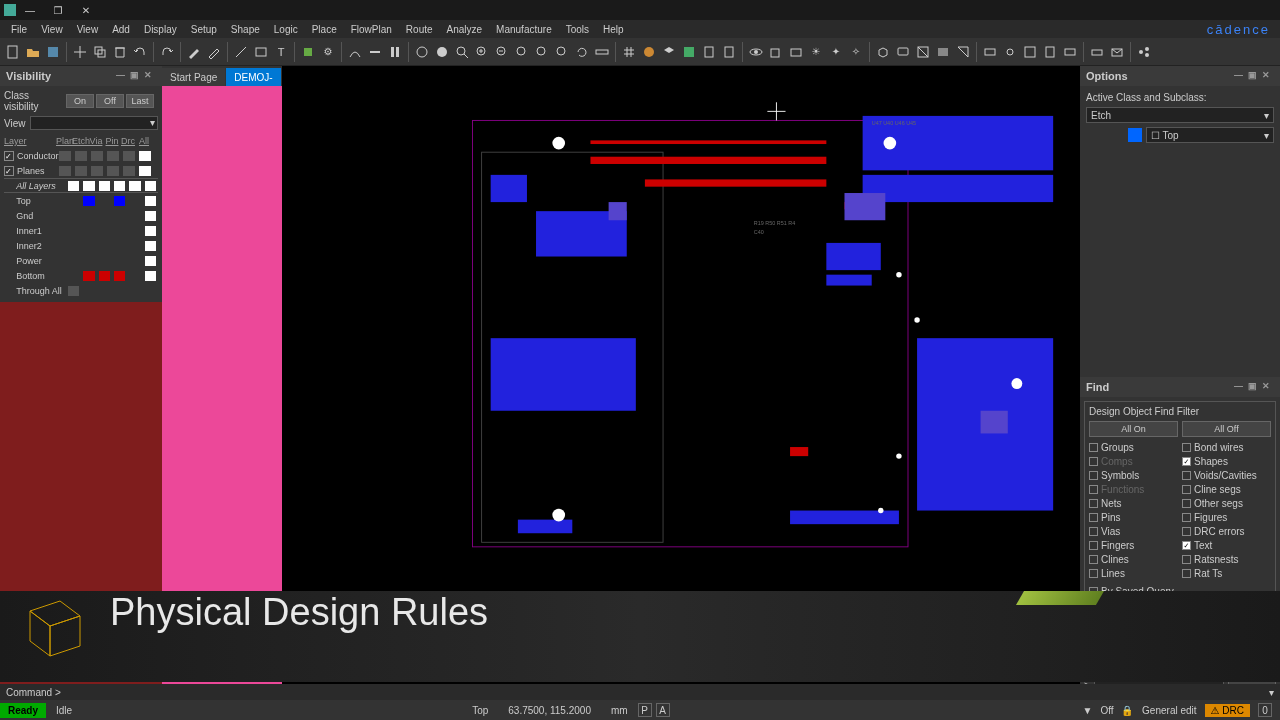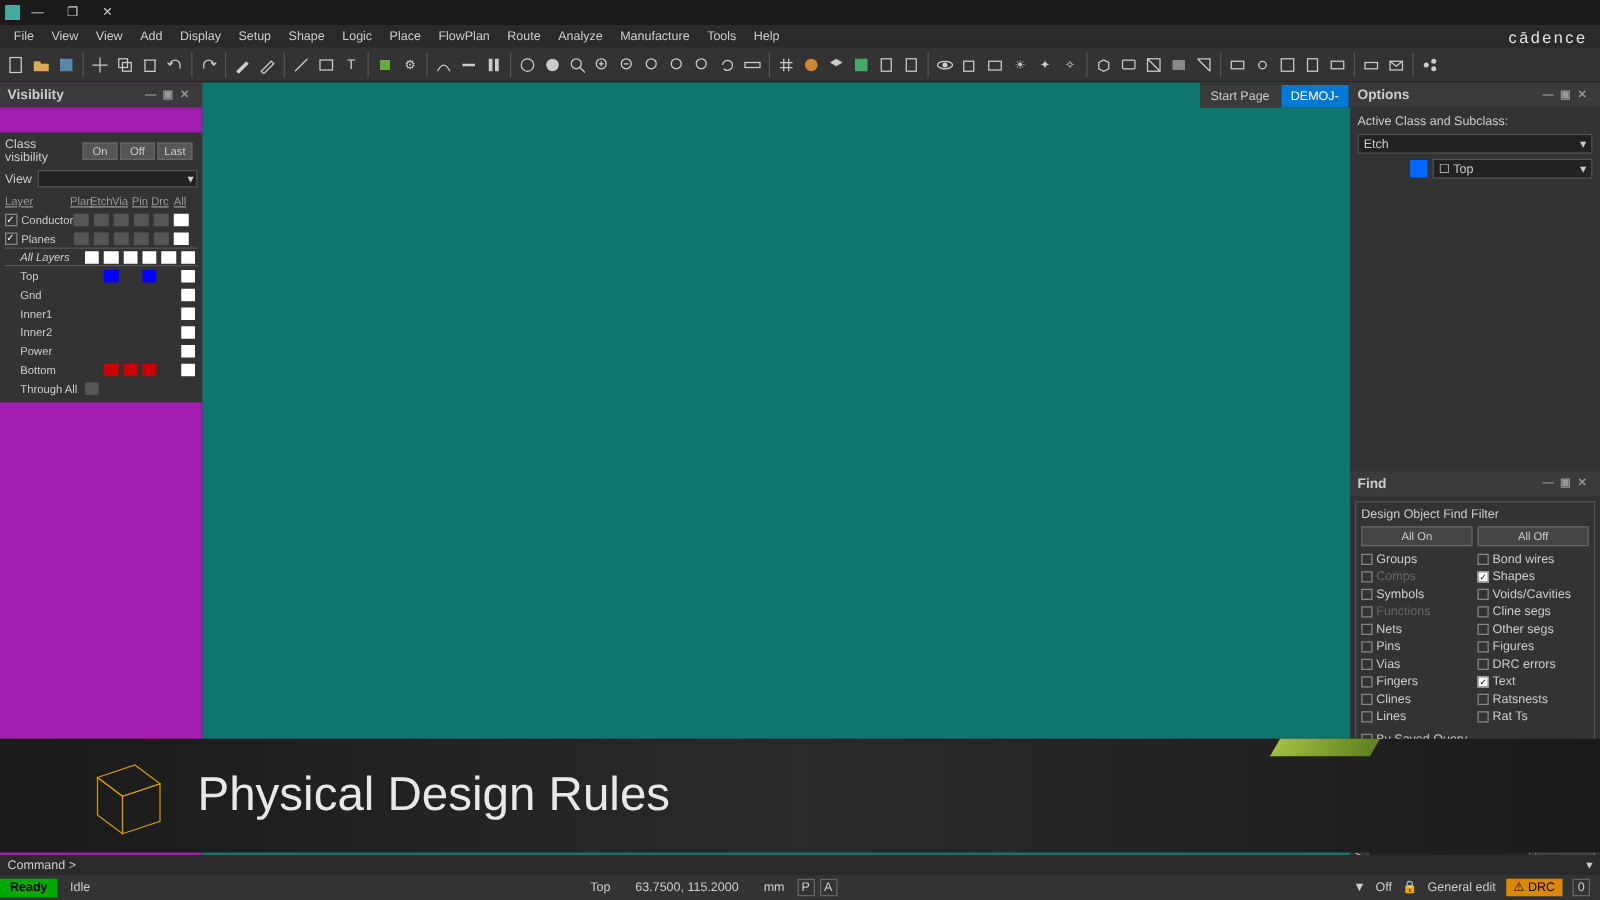--- a/index.html
+++ b/index.html
@@ -4,26 +4,26 @@
 <style>
 * { margin:0; padding:0; box-sizing:border-box; font-family:"Segoe UI",Arial,sans-serif; }
 body { width:1280px; height:720px; background:#2a2a2a; color:#ccc; font-size:10px; overflow:hidden; position:relative; }
 .titlebar { height:20px; background:#1a1a1a; display:flex; align-items:center; padding:0 4px; }
 .titlebar .icon { width:12px; height:12px; background:#4a9; margin-right:4px; }
 .titlebar .title { flex:1; font-size:10px; color:#ccc; }
 .titlebar .winbtns { display:flex; gap:8px; }
 .titlebar .winbtn { width:20px; height:14px; display:flex; align-items:center; justify-content:center; color:#ccc; cursor:pointer; }
 .menubar { height:18px; background:#2a2a2a; display:flex; align-items:center; padding:0 4px; }
 .menubar .menu { padding:0 7px; font-size:10px; cursor:pointer; }
-.menubar .brand { margin-left:auto; font-size:13px; color:#e5e5e5; letter-spacing:2px; padding-right:6px; }
+.menubar .brand { margin-left:auto; font-size:13px; color:#3b82f6; letter-spacing:2px; padding-right:6px; }
 .toolbar { height:28px; background:#333; display:flex; align-items:center; padding:0 4px; gap:2px; border-bottom:1px solid #222; }
 .toolbar .tbtn { width:18px; height:18px; display:flex; align-items:center; justify-content:center; cursor:pointer; }
 .toolbar .sep { width:1px; height:20px; background:#555; margin:0 2px; }
 .main { display:flex; height:634px; }
-.left { width:162px; background:#a21caf; display:flex; flex-direction:column;gap:20px; }
+.left { width:162px; background:#7f1d1d; display:flex; flex-direction:column; }
 .panel-head { height:20px; background:#3a3a3a; display:flex; align-items:center; padding:0 6px; font-size:11px; font-weight:bold; }
 .panel-head .pbtns { margin-left:auto; display:flex; gap:2px; }
 .panel-head .pbtn { width:12px; height:12px; cursor:pointer; color:#999; font-size:9px; }
 .vis-body { padding:4px; font-size:10px; background:#333; }
 .gv-row { display:flex; align-items:center; margin-bottom:4px; }
 .gv-label { width:62px; }
 .gv-btns { display:flex; gap:2px; }
 .gv-btn { width:28px; height:14px; background:#555; color:#ccc; font-size:9px; display:flex; align-items:center; justify-content:center; cursor:pointer; border:1px solid #666; }
 .view-row { display:flex; align-items:center; margin-bottom:6px; }
 .view-sel { flex:1; height:14px; background:#222; border:1px solid #555; margin-left:4px; }
@@ -31,21 +31,21 @@
 .layer-header span { text-align:center; }
 .lh-name { width:52px; text-align:left !important; text-decoration:underline; }
 .lh-col { width:16px; text-decoration:underline; }
 .layer-row { display:flex; align-items:center; height:15px; }
 .layer-row .cb { width:10px; height:10px; border:1px solid #888; margin-right:3px; cursor:pointer; }
 .layer-row .cb.checked::after { content:"✓"; color:#fff; font-size:8px; position:relative; top:-2px; }
 .layer-row .name { width:40px; font-size:9px; }
 .layer-row .sw { width:12px; height:10px; margin:0 2px; cursor:pointer; }
 .enable-row { margin-top:auto; padding:4px; display:flex; align-items:center; }
 .enable-row .cb { width:10px; height:10px; border:1px solid #888; margin-right:4px; }
-.center { flex:1; background:#0f766e; display:flex; flex-direction:column; position:relative;align-items:flex-end; }
+.center { flex:1; background:#ec4899; display:flex; position:relative; }
 .tabs { height:20px; background:#333; display:flex; align-items:flex-end; }
 .tab { height:18px; padding:0 8px; font-size:10px; display:flex; align-items:center; background:#3a3a3a; margin-right:1px; cursor:pointer; }
 .tab.active { background:#0078d4; color:#fff; }
 .canvas { flex:1; position:relative; background:#000; overflow:hidden; }
 .pcb-svg { position:absolute; inset:0; }
 .right { width:200px; background:#333; display:flex; flex-direction:column; }
 .opt-body { padding:6px; font-size:10px; }
 .opt-label { margin-bottom:4px; }
 .opt-sel { width:100%; height:16px; background:#222; border:1px solid #555; color:#ccc; font-size:10px; padding:0 4px; margin-bottom:4px; display:flex; align-items:center; justify-content:space-between; }
 .opt-row2 { display:flex; align-items:center; gap:4px;padding-left:42px; }
@@ -65,21 +65,21 @@
 .qbtn { margin-top:6px; height:16px; padding:0 6px; background:#444; border:1px solid #666; font-size:9px; display:inline-flex; align-items:center; cursor:pointer; }
 .fbn-title { margin-top:6px; font-size:10px; }
 .fbn-row { display:flex; gap:4px; margin-top:3px; }
 .fbn-sel { flex:1; height:16px; background:#222; border:1px solid #555; font-size:9px; display:flex; align-items:center; justify-content:space-between; padding:0 4px; }
 .fbn-row2 { display:flex; gap:4px; margin-top:3px; }
 .fbn-inp { flex:1; height:16px; background:#222; border:1px solid #555; }
 .more-btn { width:48px; height:16px; background:#444; border:1px solid #666; font-size:9px; display:flex; align-items:center; justify-content:center; cursor:pointer; }
 .bottom { position:absolute; bottom:20px; left:0; right:0; height:98px; }
 .cmd-head { height:16px; background:#3a3a3a; display:flex; align-items:center; padding:0 6px; font-size:10px; }
 .cmd-head .cbtns { margin-left:auto; display:flex; gap:2px; }
-.overlay-banner { position:absolute; left:0; right:0; bottom:18px; height:91px; background:linear-gradient(90deg,#1a1a1a 0%,#2a2a2a 50%,#1a1a1a 100%); display:flex; align-items:center;padding-left:48px; }
+.overlay-banner { position:absolute; left:0; right:0; bottom:18px; height:91px; background:linear-gradient(90deg,#1a1a1a 0%,#2a2a2a 50%,#1a1a1a 100%); display:flex; align-items:flex-start; }
 .banner-cube { width:80px; height:70px; margin-left:10px; position:relative; }
 .banner-text { font-size:38px; color:#e8e8e8; margin-left:20px; font-weight:300; }
 .banner-stripe { position:absolute; right:180px; top:0; width:80px; height:14px; background:linear-gradient(90deg,#a0c040,#608020); transform:skewX(-30deg); }
 .cmd-line { position:absolute; bottom:0; left:0; right:0; height:16px; background:#2a2a2a; display:flex; align-items:center; padding:0 6px; font-size:10px; }
 .statusbar { position:absolute; bottom:0; left:0; right:0; height:20px; background:#333; display:flex; align-items:center; font-size:10px; }
 .status-ready { background:#0a0; color:#000; padding:2px 8px; font-weight:bold; }
 .status-item { padding:0 10px; }
 .status-right { margin-left:auto; display:flex; align-items:center; gap:8px; padding-right:8px; }
 .drc-badge { background:#d80; color:#000; padding:1px 6px; }
 .stat-box { width:14px; height:14px; border:1px solid #666; display:flex; align-items:center; justify-content:center; }

